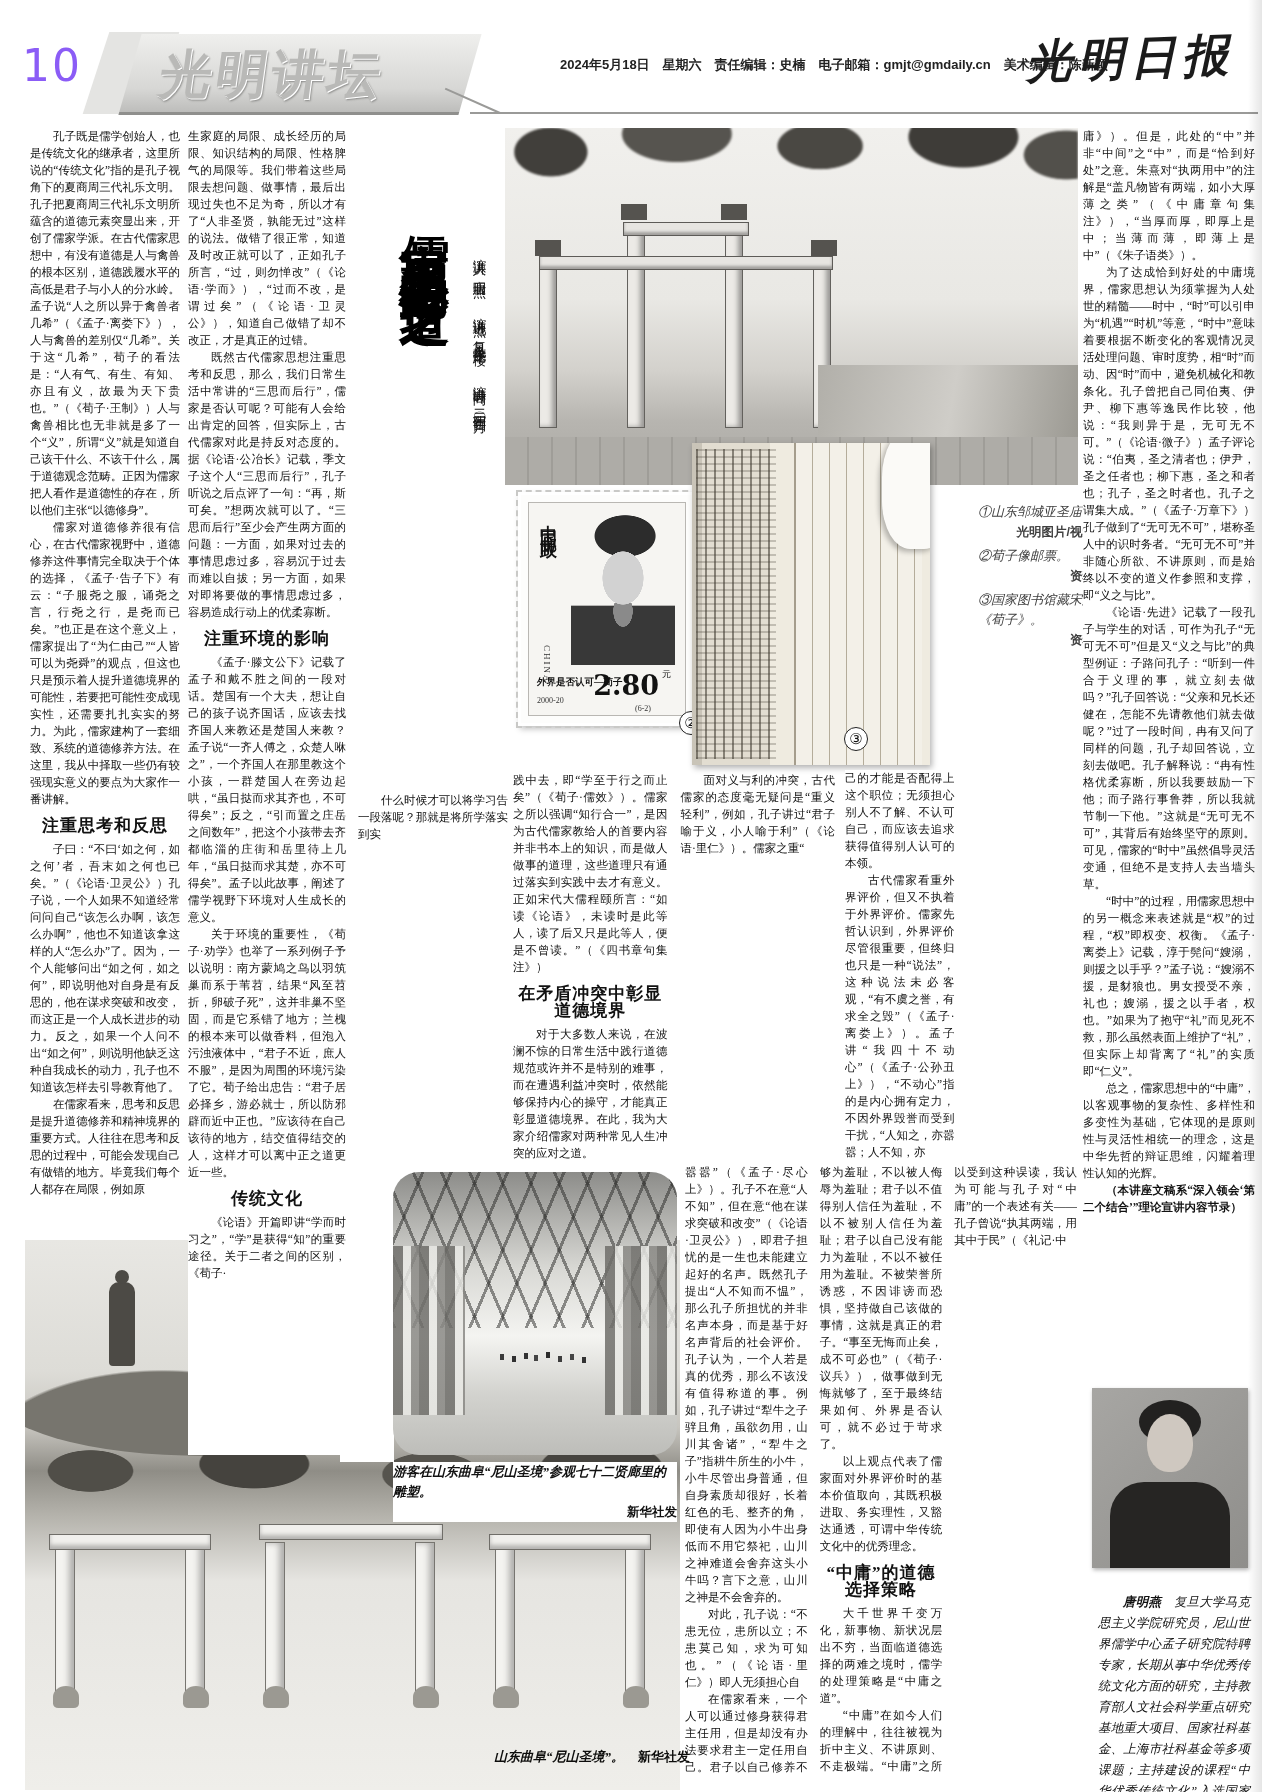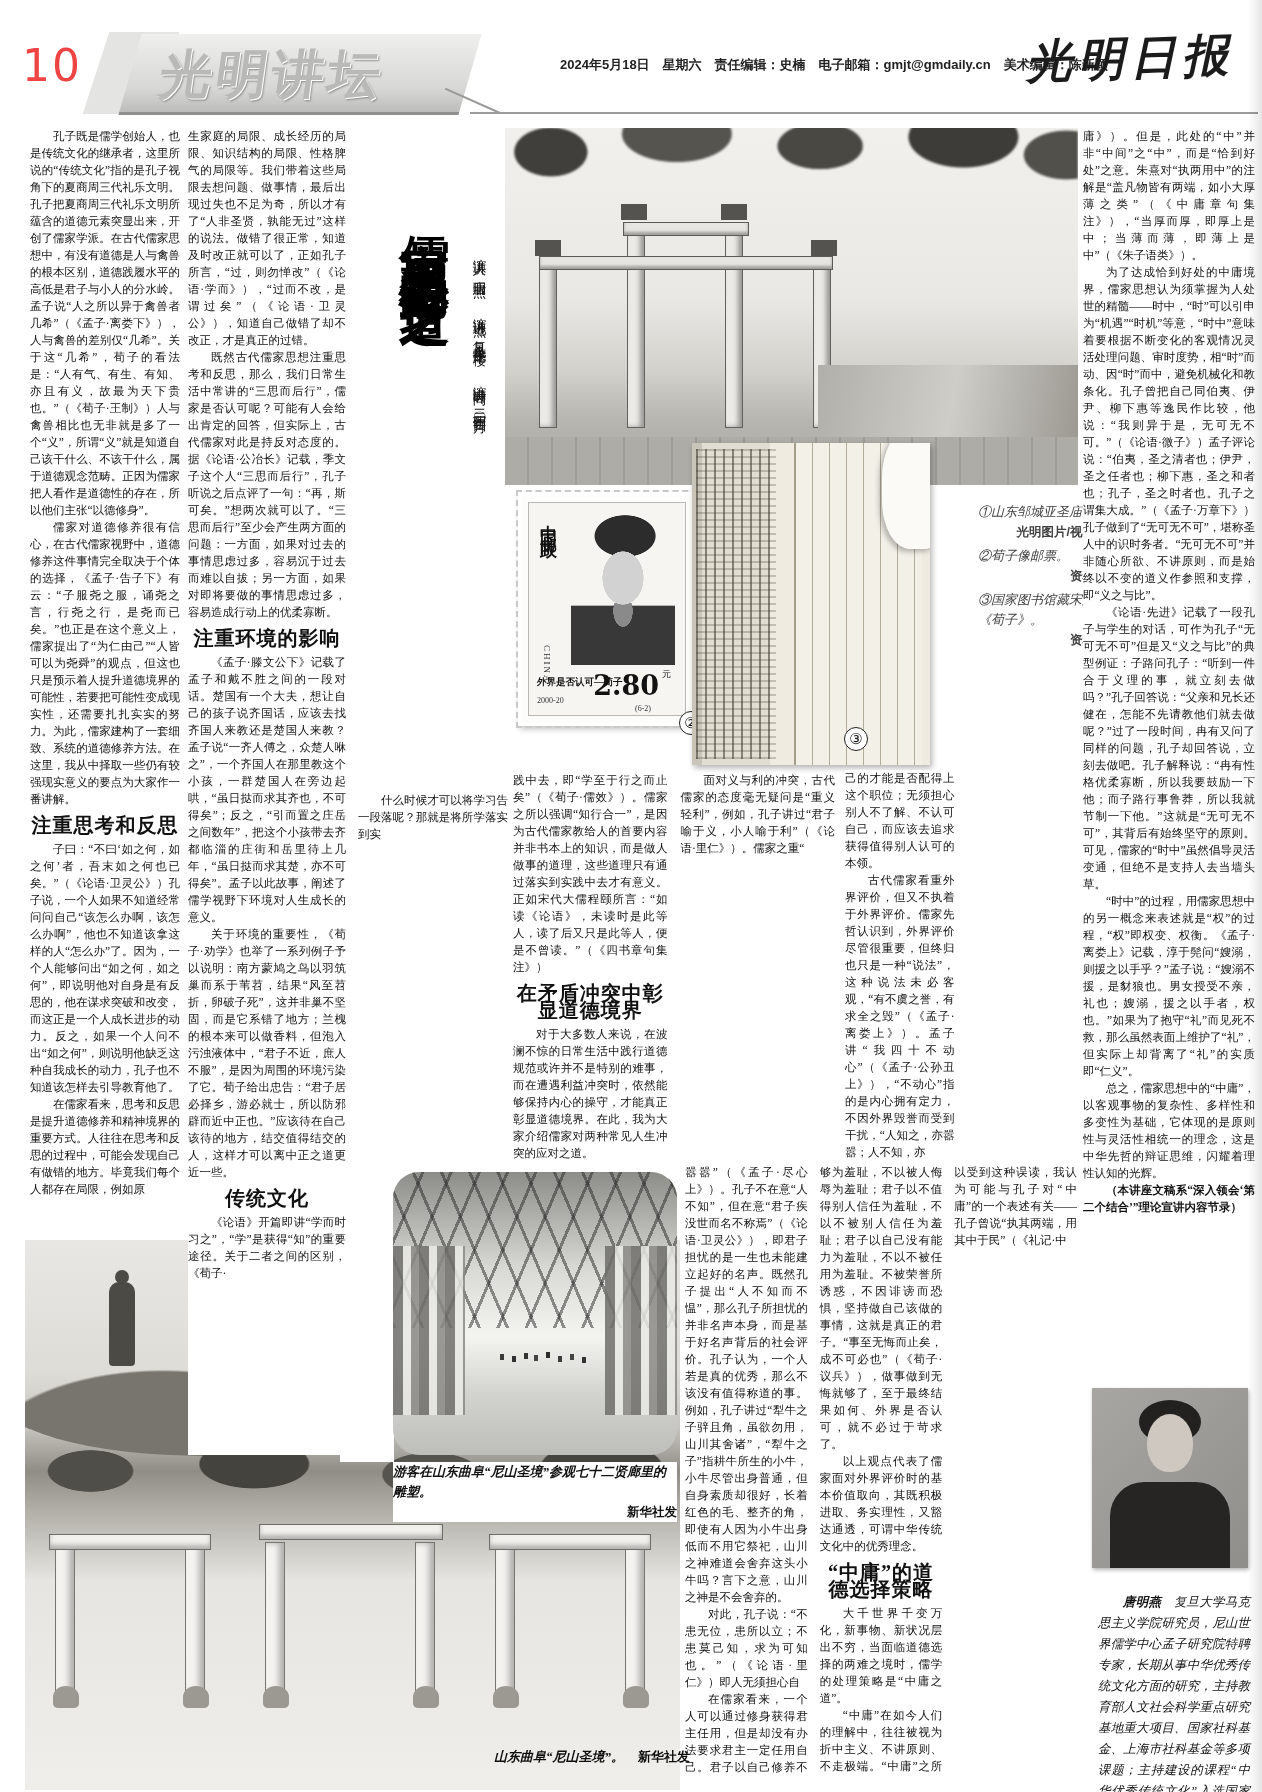--- a/index.html
+++ b/index.html
@@ -4,21 +4,21 @@
 <style>
   html,body{margin:0;padding:0;background:#d9d9d6;}
   .page{position:relative;width:1262px;height:1792px;background:#fff;margin:0 auto;
         font-family:"Liberation Serif","DejaVu Serif",serif;color:#111;overflow:hidden;}
   .edge-r{position:absolute;right:0;top:0;width:14px;height:100%;
           background:linear-gradient(90deg,rgba(0,0,0,0) 0%,rgba(0,0,0,.10) 100%);z-index:40;}
 
   
   .hdr{position:absolute;left:0;top:0;width:100%;height:120px;}
   .pagenum{position:absolute;left:22px;top:40px;font-family:"DejaVu Sans",sans-serif;
-           font-size:44px;color:#ef4444;letter-spacing:2px;}
+           font-size:44px;color:#8b5cf6;letter-spacing:2px;}
   .slashA{position:absolute;left:96px;top:32px;width:70px;height:82px;background:#e4e4e2;
           transform:skewX(-18deg);}
   .banner{position:absolute;left:130px;top:34px;width:340px;height:78px;
           background:linear-gradient(180deg,#efefed 0%,#d7d7d5 70%,#bdbdbb 100%);
           transform:skewX(-16deg);border-bottom:3px solid #8f8f8d;}
   .banner-t{position:absolute;left:160px;top:40px;font-size:52px;font-weight:700;
             color:#b9b9b7;text-shadow:1px 1px 0 #fff,2px 2px 2px #8a8a88;
             transform:skewX(-8deg);letter-spacing:4px;}
   .hdr-info{position:absolute;left:560px;top:56px;width:520px;font-family:"Liberation Sans",sans-serif;
             font-size:13px;font-weight:700;color:#222;white-space:nowrap;}
@@ -27,21 +27,21 @@
   .hdr-rule{position:absolute;left:470px;top:112px;width:788px;height:2px;background:#9a9a98;}
   .hdr-slant{position:absolute;left:440px;top:112px;width:60px;height:2px;background:#9a9a98;
              transform:rotate(24deg);transform-origin:right center;}
 
   
   .col{position:absolute;overflow:hidden;font-size:11.5px;line-height:17px;text-align:justify;
        background:#fff;}
   .col p{margin:0;text-indent:2em;}
   .col p.noindent{text-indent:0;}
   .col p.note{font-weight:700;}
-  .col h3{margin:9px 0 7px;text-align:center;font-size:20px;font-weight:700;letter-spacing:1px;}
+  .col h3{margin:9px 0 7px;text-align:center;font-size:17px;font-weight:700;letter-spacing:1px;}
   .cols2{column-count:2;column-gap:13px;column-fill:auto;}
   .cols3{column-count:3;column-gap:12px;column-fill:auto;}
 
   .vt-block{position:absolute;left:352px;top:138px;width:152px;height:660px;background:#fff;}
   .vtitle{position:absolute;left:40px;top:58px;height:600px;writing-mode:vertical-rl;
           text-orientation:upright;font-size:50px;font-weight:700;letter-spacing:7px;color:#000;}
   .vspeaker{position:absolute;left:118px;top:110px;height:480px;writing-mode:vertical-rl;
             text-orientation:upright;font-size:13.5px;letter-spacing:2px;color:#111;}
 
   
@@ -265,21 +265,21 @@
     <p class="cr">资料图片</p>
     <p class="cl">③国家图书馆藏宋刻本《荀子》。</p>
     <p class="cr">资料图片</p>
   </div>
 
   <div class="col cols2" style="left:845px;top:770px;width:232px;height:392px;">
       <p class="noindent">己的才能是否配得上这个职位；无须担心别人不了解、不认可自己，而应该去追求获得值得别人认可的本领。</p>
       <p>古代儒家看重外界评价，但又不执着于外界评价。儒家先哲认识到，外界评价尽管很重要，但终归也只是一种“说法”，这种说法未必客观，“有不虞之誉，有求全之毁”（《孟子·离娄上》）。孟子讲“我四十不动心”（《孟子·公孙丑上》），“不动心”指的是内心拥有定力，不因外界毁誉而受到干扰，“人知之，亦嚣嚣；人不知，亦</p>
     </div>
   <div class="col cols3" style="left:685px;top:1164px;width:392px;height:622px;z-index:5;">
-      <p class="noindent">嚣嚣”（《孟子·尽心上》）。孔子不在意“人不知”，但在意“君子疾没世而名不称焉”（《论语·卫灵公》），即君子担忧的是一生也未能建立起好的名声。既然孔子提出“人不知而不愠”，那么孔子所担忧的并非名声本身，而是基于好名声背后的社会评价。孔子认为，一个人若是真的优秀，那么不该没有值得称道的事。例如，孔子讲过“犁牛之子骍且角，虽欲勿用，山川其舍诸”，“犁牛之子”指耕牛所生的小牛，小牛尽管出身普通，但自身素质却很好，长着红色的毛、整齐的角，即使有人因为小牛出身低而不用它祭祀，山川之神难道会舍弃这头小牛吗？言下之意，山川之神是不会舍弃的。</p>
+      <p class="noindent">嚣嚣”（《孟子·尽心上》）。孔子不在意“人不知”，但在意“他在谋求突破和改变”（《论语·卫灵公》），即君子担忧的是一生也未能建立起好的名声。既然孔子提出“人不知而不愠”，那么孔子所担忧的并非名声本身，而是基于好名声背后的社会评价。孔子认为，一个人若是真的优秀，那么不该没有值得称道的事。例如，孔子讲过“犁牛之子骍且角，虽欲勿用，山川其舍诸”，“犁牛之子”指耕牛所生的小牛，小牛尽管出身普通，但自身素质却很好，长着红色的毛、整齐的角，即使有人因为小牛出身低而不用它祭祀，山川之神难道会舍弃这头小牛吗？言下之意，山川之神是不会舍弃的。</p>
       <p>对此，孔子说：“不患无位，患所以立；不患莫己知，求为可知也。”（《论语·里仁》）即人无须担心自</p>
       <p>在儒家看来，一个人可以通过修身获得君主任用，但是却没有办法要求君主一定任用自己。君子以自己修养不够为羞耻，不以被人侮辱为羞耻；君子以不值得别人信任为羞耻，不以不被别人信任为羞耻；君子以自己没有能力为羞耻，不以不被任用为羞耻。不被荣誉所诱惑，不因诽谤而恐惧，坚持做自己该做的事情，这就是真正的君子。“事至无悔而止矣，成不可必也”（《荀子·议兵》），做事做到无悔就够了，至于最终结果如何、外界是否认可，就不必过于苛求了。</p>
       <p>以上观点代表了儒家面对外界评价时的基本价值取向，其既积极进取、务实理性，又豁达通透，可谓中华传统文化中的优秀理念。</p>
       <h3>“中庸”的道德选择策略</h3>
       <p>大千世界千变万化，新事物、新状况层出不穷，当面临道德选择的两难之境时，儒学的处理策略是“中庸之道”。</p>
       <p>“中庸”在如今人们的理解中，往往被视为折中主义、不讲原则、不走极端。“中庸”之所以受到这种误读，我认为可能与孔子对“中庸”的一个表述有关——孔子曾说“执其两端，用其中于民”（《礼记·中</p>
     </div>
   <div class="col" style="left:1083px;top:128px;width:172px;height:1252px;">
       <p class="noindent">庸》）。但是，此处的“中”并非“中间”之“中”，而是“恰到好处”之意。朱熹对“执两用中”的注解是“盖凡物皆有两端，如小大厚薄之类”（《中庸章句集注》），“当厚而厚，即厚上是中；当薄而薄，即薄上是中”（《朱子语类》）。</p>
       <p>为了达成恰到好处的中庸境界，儒家思想认为须掌握为人处世的精髓——时中，“时”可以引申为“机遇”“时机”等意，“时中”意味着要根据不断变化的客观情况灵活处理问题、审时度势，相“时”而动、因“时”而中，避免机械化和教条化。孔子曾把自己同伯夷、伊尹、柳下惠等逸民作比较，他说：“我则异于是，无可无不可。”（《论语·微子》）孟子评论说：“伯夷，圣之清者也；伊尹，圣之任者也；柳下惠，圣之和者也；孔子，圣之时者也。孔子之谓集大成。”（《孟子·万章下》）孔子做到了“无可无不可”，堪称圣人中的识时务者。“无可无不可”并非随心所欲、不讲原则，而是始终以不变的道义作参照和支撑，即“义之与比”。</p>

